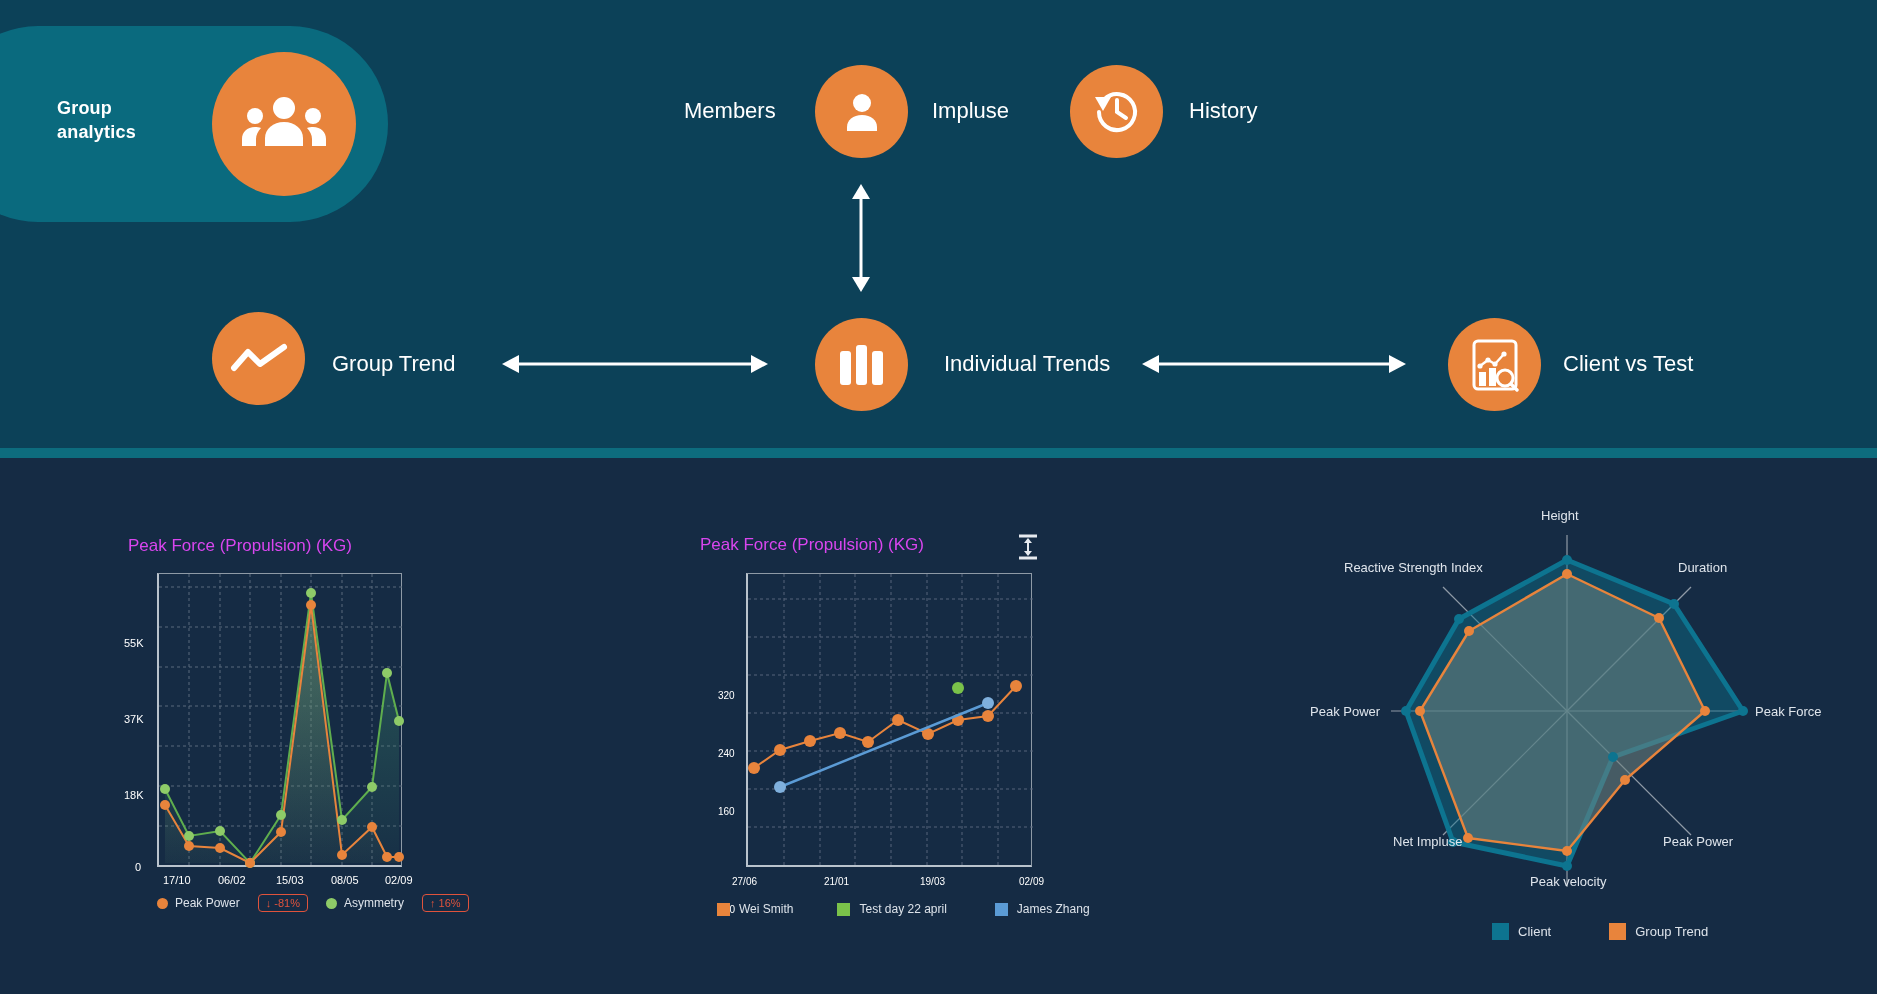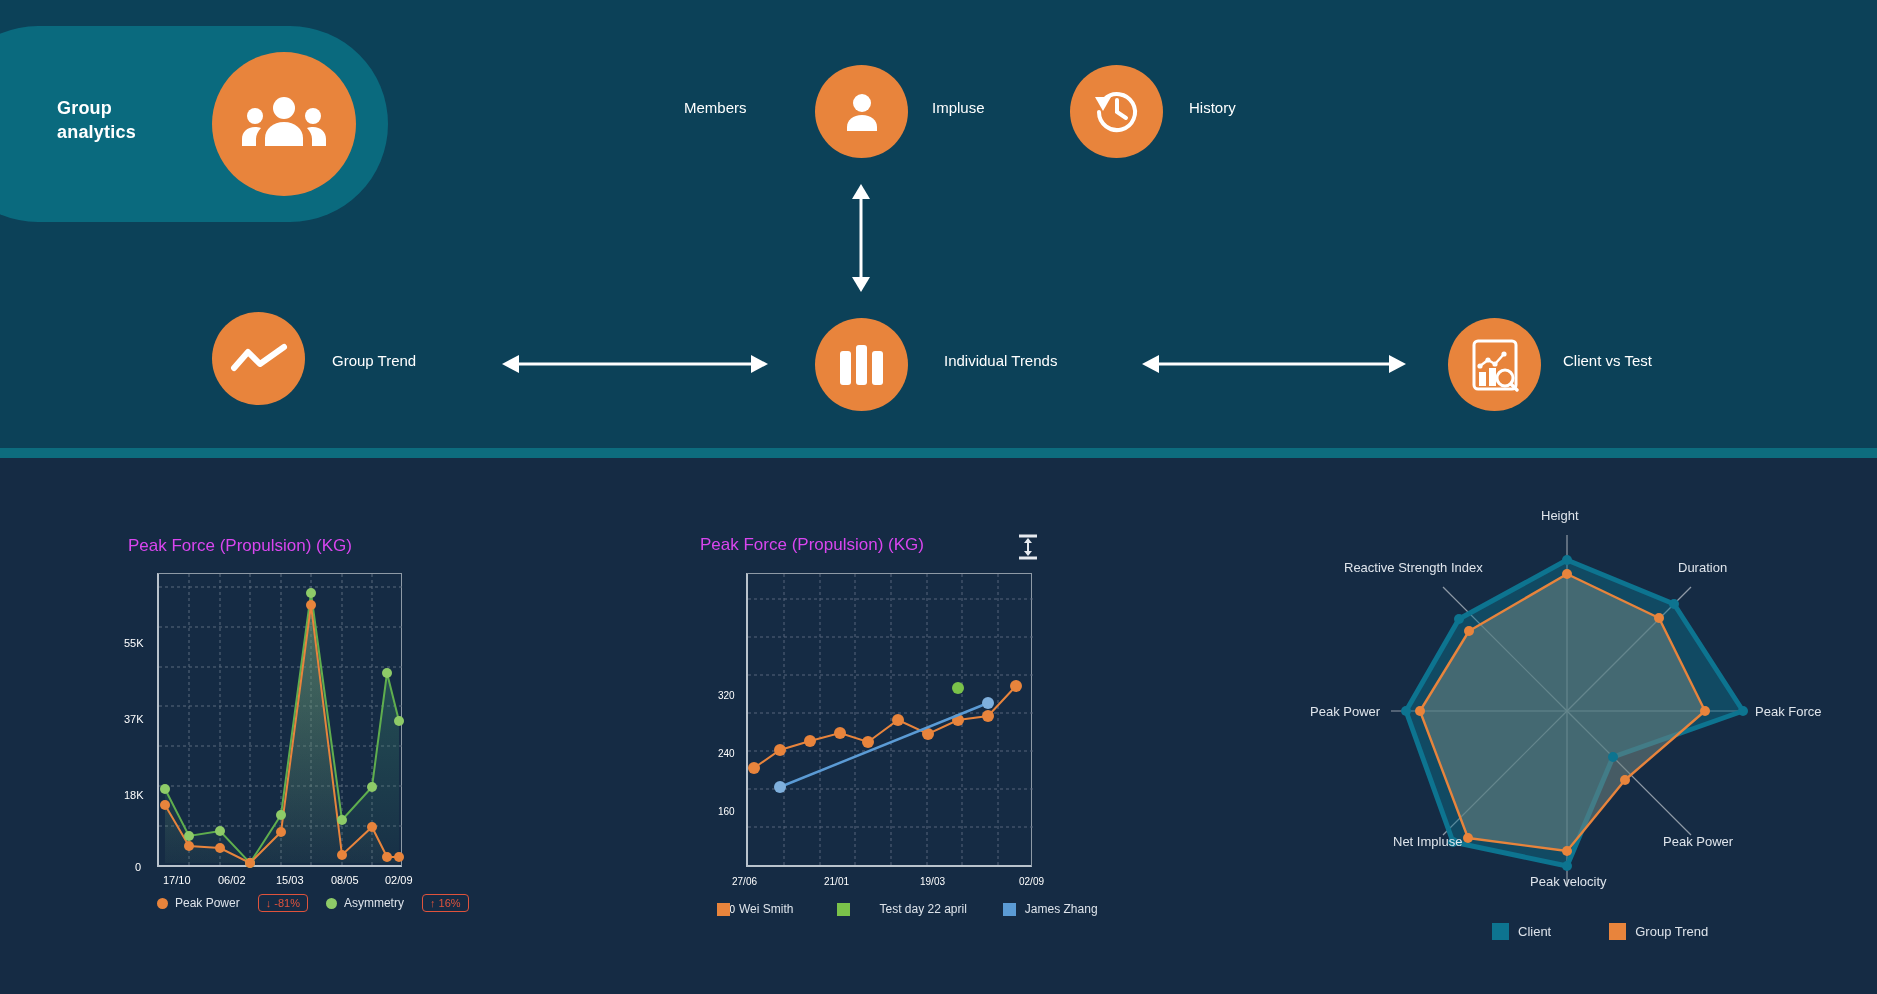--- a/index.html
+++ b/index.html
@@ -42,21 +42,21 @@
     position: absolute;
     border-radius: 50%;
     background: #e8843c;
     display: flex; align-items: center; justify-content: center;
   }
   .circ svg { display: block; }
 
   .node-label {
     position: absolute;
     color: #ffffff;
-    font-size: 15px;
+    font-size: 22px;
     white-space: nowrap;
     line-height: 1;
   }
 
   
   .arrow-h, .arrow-v { position: absolute; }
   .arrow-h svg, .arrow-v svg { display: block; }
 
   
   .bottom-band {
@@ -378,21 +378,21 @@
   <div class="axis-lbl small" style="left:732px; top:876px;">27/06</div>
   <div class="axis-lbl small" style="left:824px; top:876px;">21/01</div>
   <div class="axis-lbl small" style="left:920px; top:876px;">19/03</div>
   <div class="axis-lbl small" style="left:1019px; top:876px;">02/09</div>
 
   <div class="legend-row" style="left:700px; top:902px;padding-left:17px;">
     <div class="legend-item" style="margin-right:44px;">
       <span class="lg-sq" style="background:#e8843c;"></span>
       <span class="lg-text">Wei Smith</span>
     </div>
-    <div class="legend-item" style="margin-right:36px;gap:20px;">
+    <div class="legend-item" style="margin-right:48px;">
       <span class="lg-sq" style="background:#7ac24a;"></span>
       <span class="lg-text">Test day 22 april</span>
     </div>
     <div class="legend-item">
       <span class="lg-sq" style="background:#5b9bd5;"></span>
       <span class="lg-text">James Zhang</span>
     </div>
   </div>
 
   <div style="position:absolute; left:1330px; top:500px; width:420px; height:420px;">

